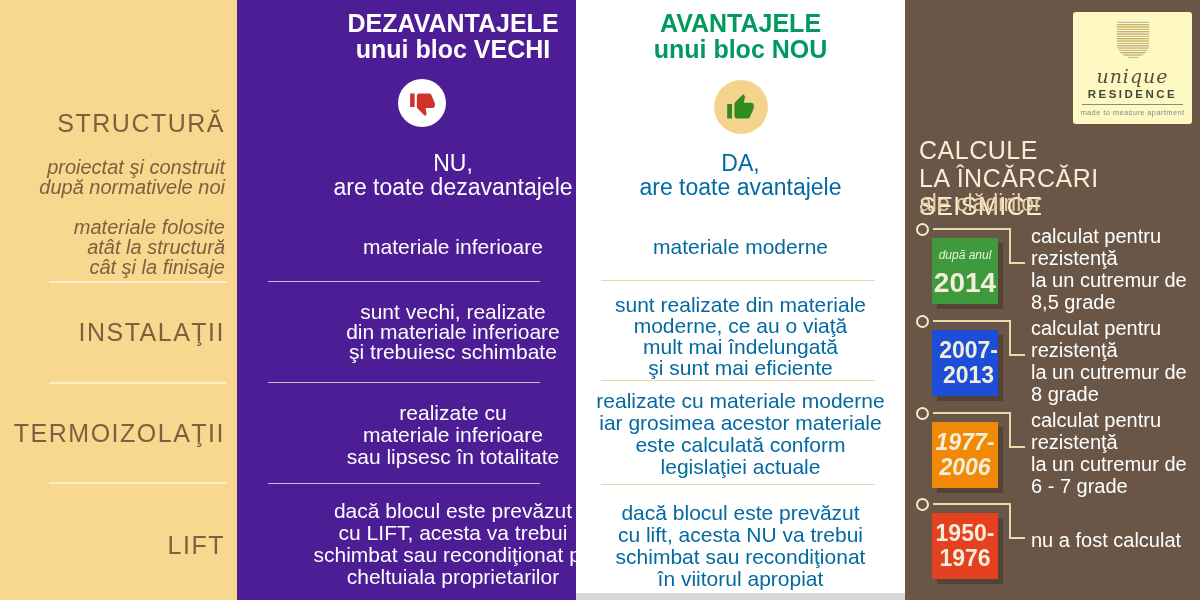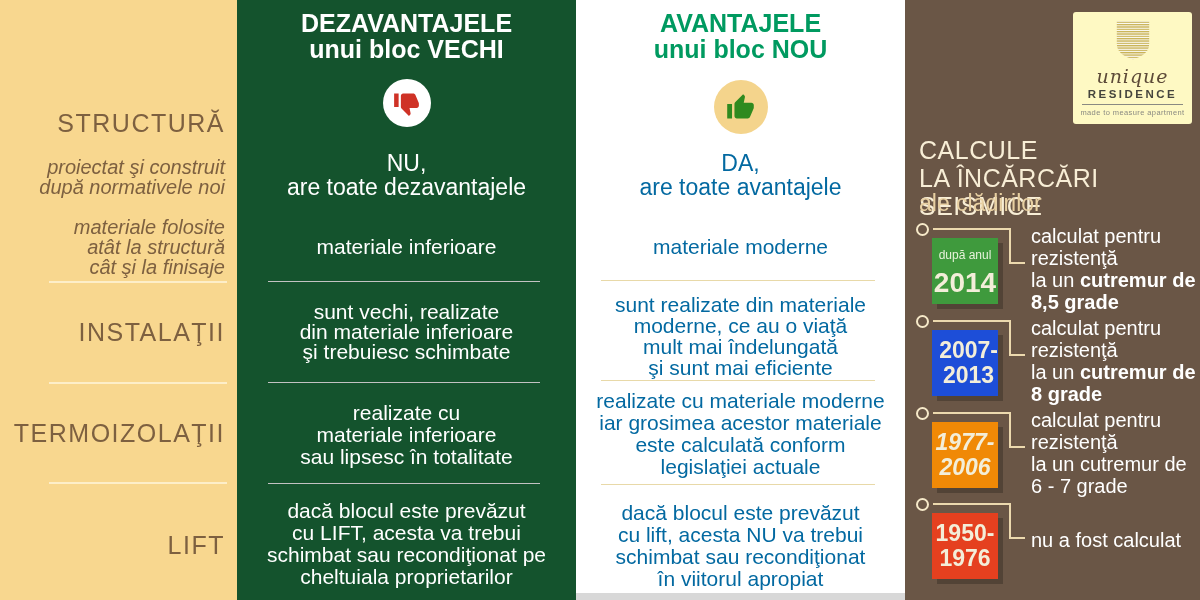--- a/index.html
+++ b/index.html
@@ -1,20 +1,20 @@
 <!DOCTYPE html>
 <html><head>
 <meta charset="utf-8">
 <style>
   html,body{margin:0;padding:0;background:#222;}
   .canvas{position:relative;width:1200px;height:600px;overflow:hidden;
           font-family:"Liberation Sans",sans-serif;}
   .col{position:absolute;top:0;height:600px;}
   #col-left{left:0;width:237px;background:#f8d78f;}
-  #col-old{left:237px;width:339px;background:#14532d;}
+  #col-old{left:237px;width:339px;background:#4c1d95;padding-left:31px;}
   #col-new{left:576px;width:329px;background:#ffffff;}
   #col-seismic{left:905px;width:295px;background:#6a5646;}
 
   
   .lp-label{position:absolute;right:12px;text-align:right;color:#7d6040;
             font-size:25px;letter-spacing:1.5px;white-space:pre-line;}
   .lp-note{position:absolute;right:12px;text-align:right;color:#7d6040;
            font-style:italic;font-size:20px;line-height:20px;white-space:pre-line;}
   .lp-divider{position:absolute;left:49px;width:178px;height:2px;background:#fdeec9;}
 
@@ -51,27 +51,27 @@
 
   .tl-item{position:absolute;left:0;width:295px;height:92px;}
   .ring{position:absolute;left:11px;top:1px;width:9px;height:9px;border:2px solid #f6e9c9;
         border-radius:50%;}
   .l-top{position:absolute;left:28px;top:6px;width:78px;height:2px;background:#ecd9ae;}
   .l-vert{position:absolute;left:104px;top:6px;width:2px;height:36px;background:#ecd9ae;}
   .l-stub{position:absolute;left:104px;top:40px;width:16px;height:2px;background:#ecd9ae;}
   .year-block{position:absolute;left:27px;top:16px;width:66px;height:66px;display:flex;
               flex-direction:column;align-items:center;justify-content:center;text-align:center;
               color:#f3eed9;box-shadow:5px 5px 0 rgba(0,0,0,0.22);}
-  .year-tag{font-size:12px;color:#e6f2da;margin-bottom:8px;}
+  .year-tag{font-size:12px;color:#e6f2da;margin-bottom:8px;font-style:italic;}
   .year-text{font-size:23px;font-weight:bold;line-height:25px;}
   .year-text.big{font-size:28px;}
   .tl-text{position:absolute;left:126px;top:3px;width:170px;color:#ffffff;font-size:20px;
            line-height:22px;}
   .tl-text.single{top:32px;}
-  .tl-text .b{font-weight:bold;}
+  .tl-text .b{font-weight:normal;}
 </style>
 </head>
 <body>
 
 <div class="canvas">
 
   <section class="col" id="col-left">
     <div class="lp-label" style="top:109px;">STRUCTURĂ</div>
     <div class="lp-note" style="top:157px;">proiectat şi construit
 după normativele noi</div>

